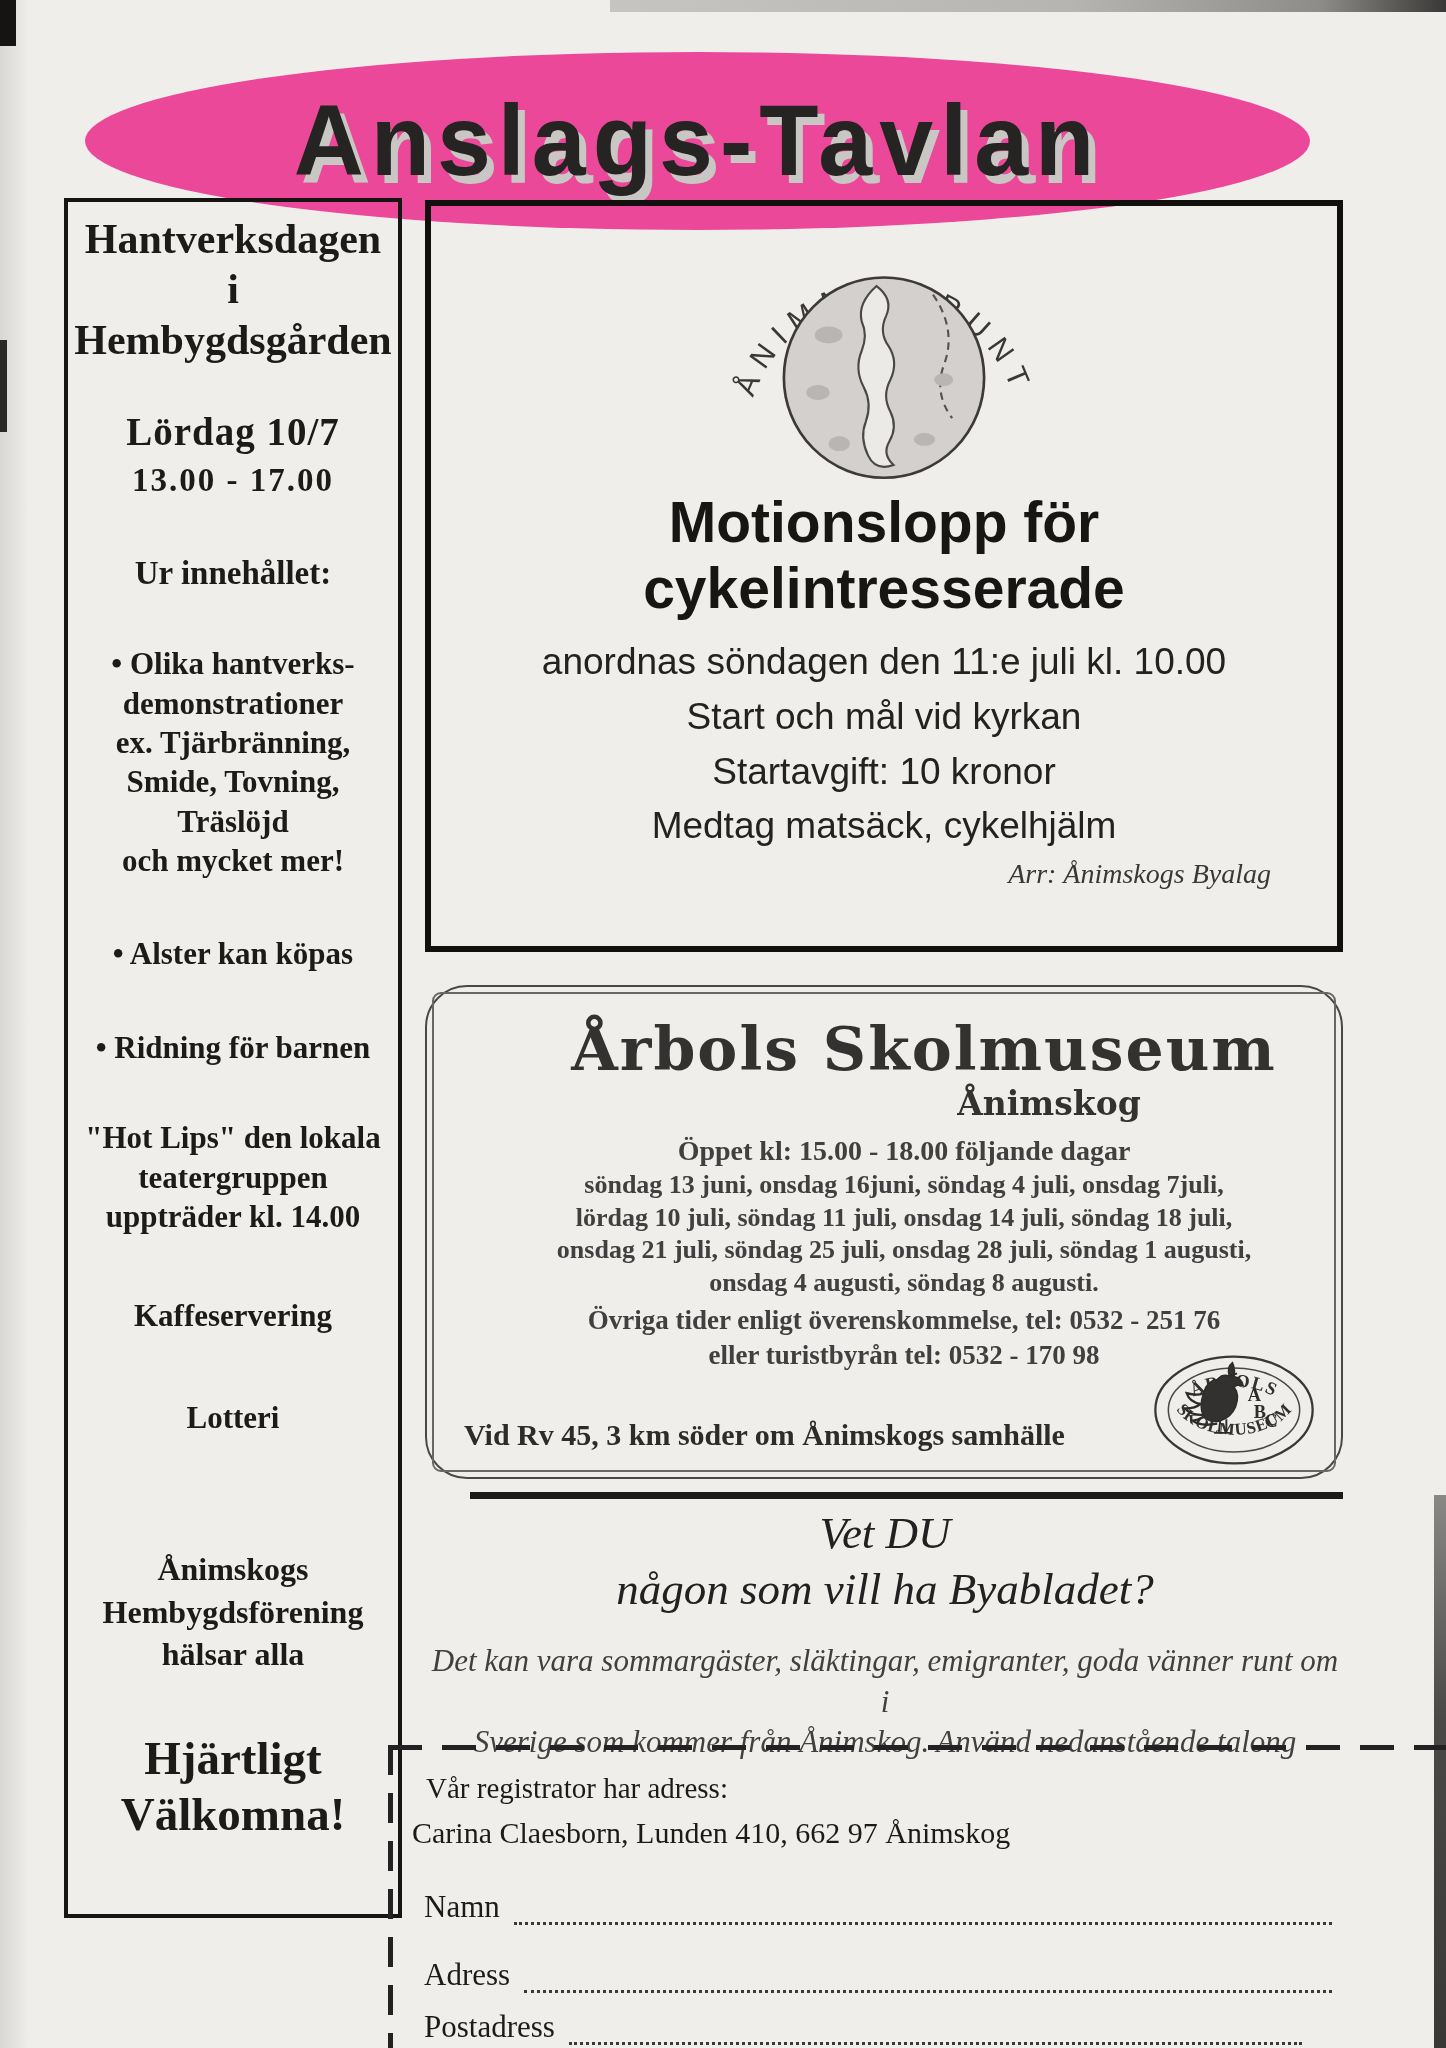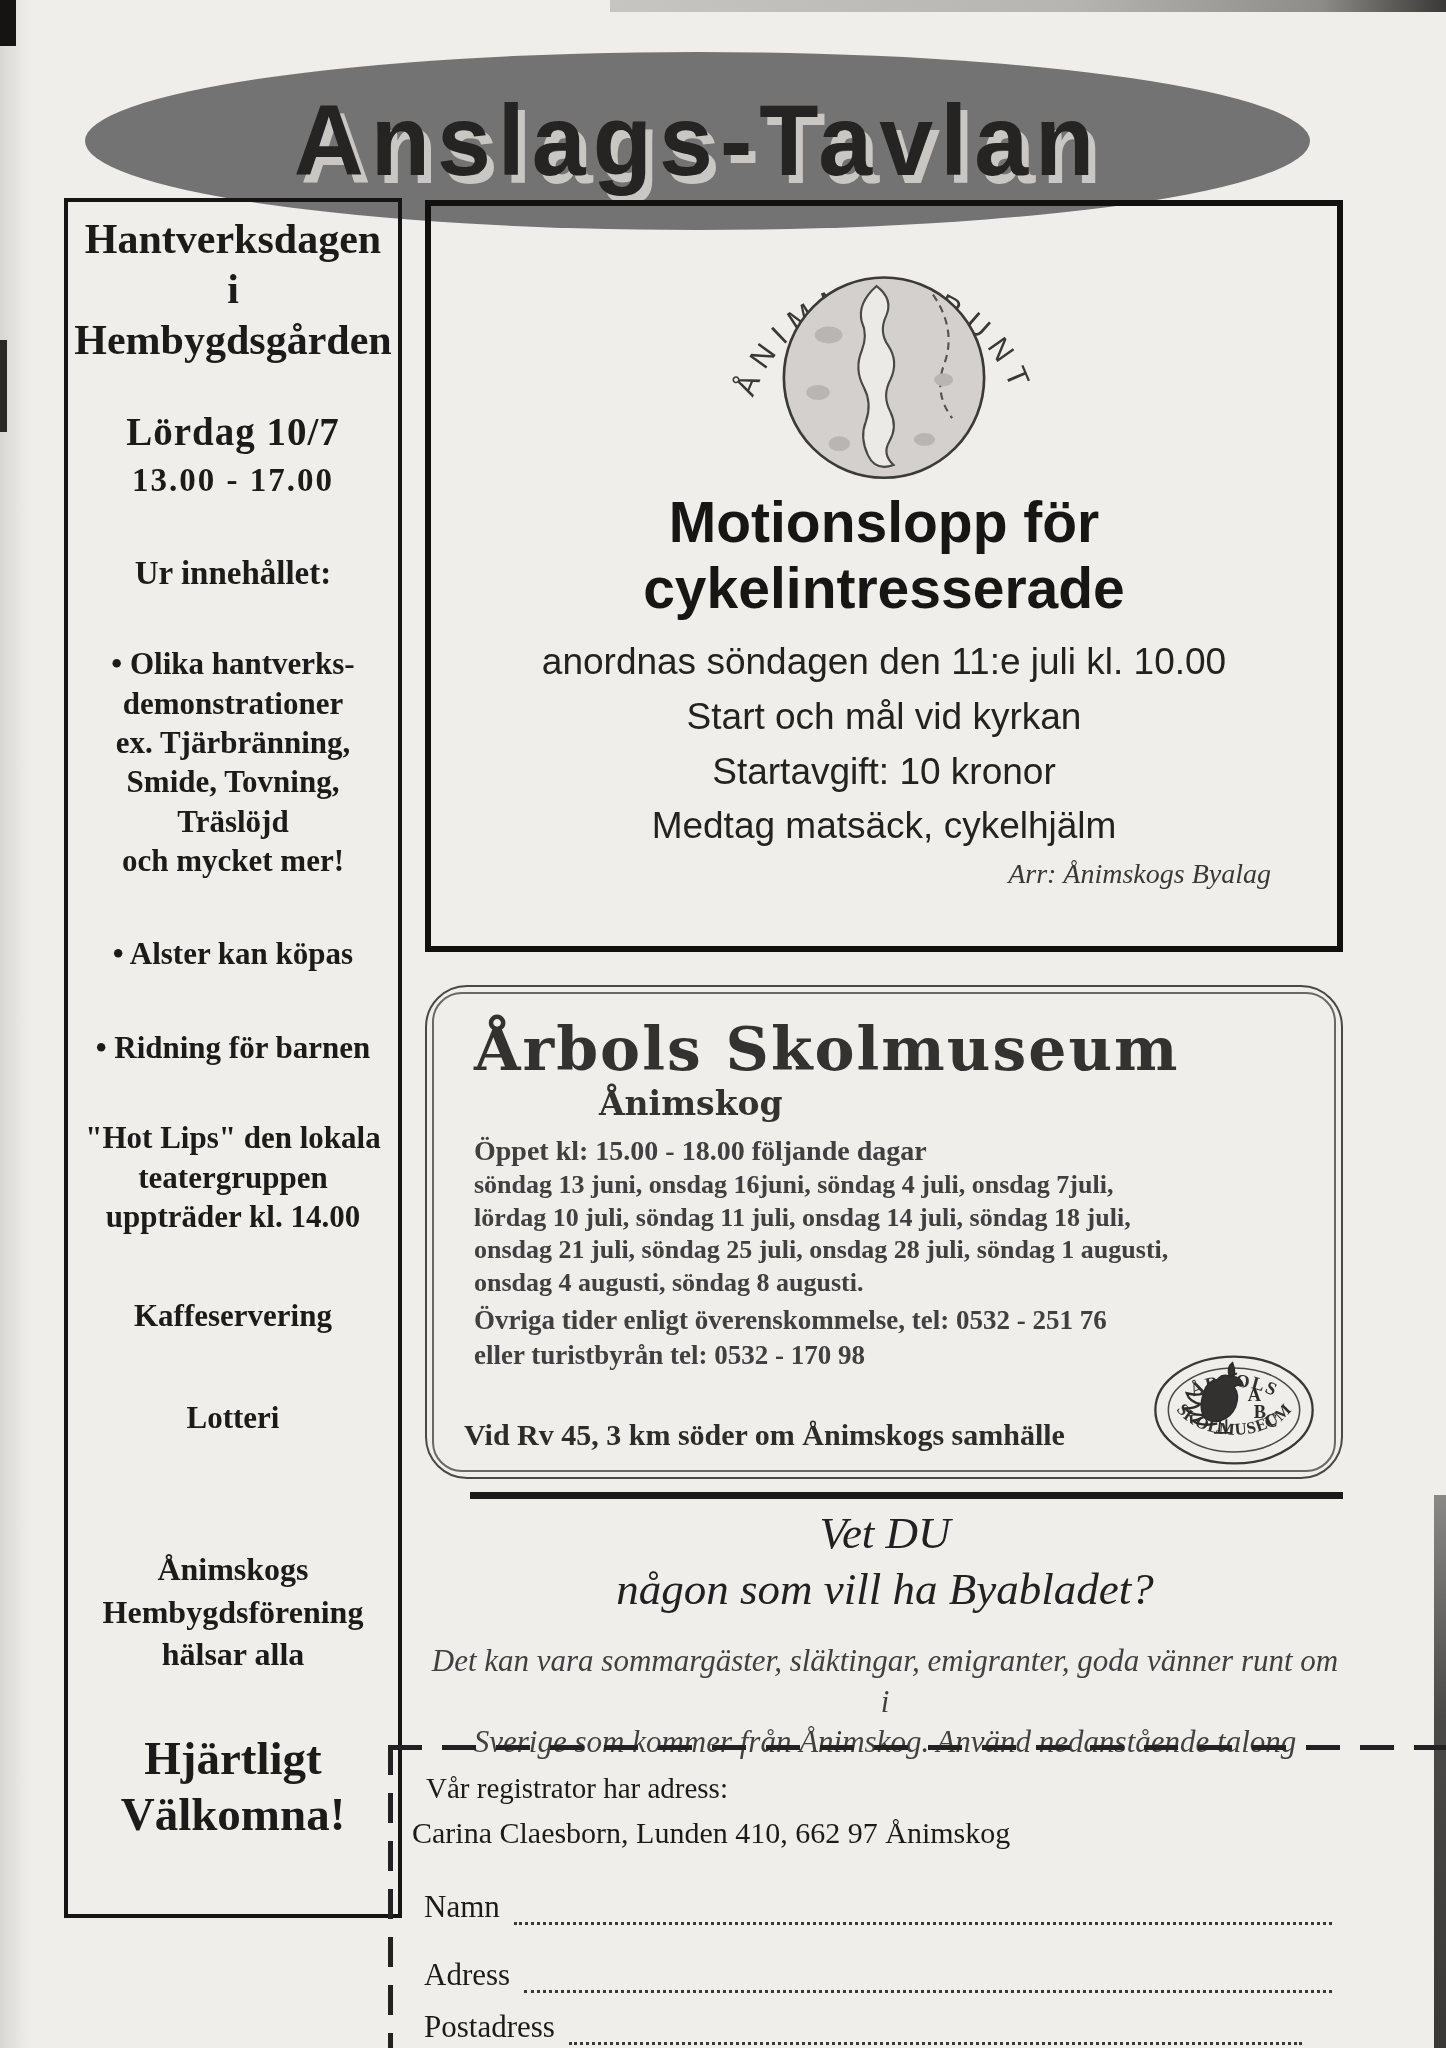--- a/index.html
+++ b/index.html
@@ -9,21 +9,21 @@
   .left-margin-shade{position:absolute;left:0;top:0;width:30px;height:2048px;
     background:linear-gradient(90deg,#d9d7d4 0%,rgba(240,238,235,0) 100%);}
   .top-band{position:absolute;left:610px;top:0;width:836px;height:12px;
     background:linear-gradient(90deg,#c7c5c2 0%,#b7b5b2 55%,#8e8c89 85%,#3a3836 100%);}
   .corner-tl{position:absolute;left:0;top:0;width:16px;height:46px;background:#161412;}
   .left-streak{position:absolute;left:0;top:340px;width:7px;height:92px;background:#2b2927;}
   .right-strip{position:absolute;left:1434px;top:1495px;width:12px;height:553px;
     background:linear-gradient(180deg,#8a8886 0%,#4b4947 40%,#3a3836 100%);}
   
   .title-ellipse{position:absolute;left:85px;top:52px;width:1225px;height:178px;border-radius:50%;
-    background:#737373;display:flex;align-items:center;justify-content:center;}
+    background:#ec4899;display:flex;align-items:center;justify-content:center;}
   .title-ellipse span{font-family:"Liberation Sans","DejaVu Sans",sans-serif;font-weight:bold;
     font-size:97px;letter-spacing:7px;color:#262422;text-shadow:7px 7px 0 #c9c7c4;
     transform:scaleY(1.04);}
   
   .craft-box{position:absolute;left:64px;top:198px;width:330px;height:1712px;
     border:4px solid #171514;display:flex;flex-direction:column;align-items:center;
     text-align:center;font-weight:bold;}
   .cb-title{margin-top:12px;font-size:42px;line-height:1.2;}
   .cb-date{margin-top:44px;font-size:39px;letter-spacing:1px;}
   .cb-time{margin-top:8px;font-size:33px;letter-spacing:2px;}
@@ -42,21 +42,21 @@
     font-family:"Liberation Sans","DejaVu Sans",sans-serif;}
   .cycle-logo{display:block;margin:14px auto 0;}
   .cycle-title{margin-top:8px;font-size:57px;font-weight:bold;line-height:1.15;color:#181614;}
   .cycle-details{margin-top:14px;font-size:37px;line-height:1.48;color:#24221f;}
   .cycle-arr{margin-top:4px;font-size:28px;font-style:italic;text-align:right;
     padding-right:66px;color:#3a3836;font-family:Liberation Serif, serif;}
   
   .museum-outer{position:absolute;left:425px;top:985px;width:914px;height:490px;
     border:2px solid #4a4846;border-radius:42px;}
   .museum-inner{position:absolute;left:5px;top:5px;right:5px;bottom:5px;
-    border:2px solid #6a6866;border-radius:30px;text-align:left;color:#343230;}
+    border:2px solid #6a6866;border-radius:9px;text-align:center;color:#343230;}
   .mu-title{margin-top:20px;font-size:60px;font-weight:bold;letter-spacing:2px;
     font-family:"DejaVu Serif",serif;transform:translateX(40px);}
   .mu-sub{margin-top:0;font-size:33px;font-weight:bold;font-family:"DejaVu Serif",serif;
     transform:translateX(165px);}
   .mu-block{margin-top:12px;padding-left:40px;font-weight:bold;color:#404040;}
   .mu-open{font-size:28px;}
   .mu-dates{font-size:26px;line-height:1.25;margin-top:2px;}
   .mu-phone{font-size:27px;line-height:1.3;margin-top:4px;}
   .mu-directions{position:absolute;left:30px;bottom:18px;font-size:30px;font-weight:bold;color:#2e2c2a;}
   .mu-stamp{position:absolute;right:16px;bottom:0px;}

